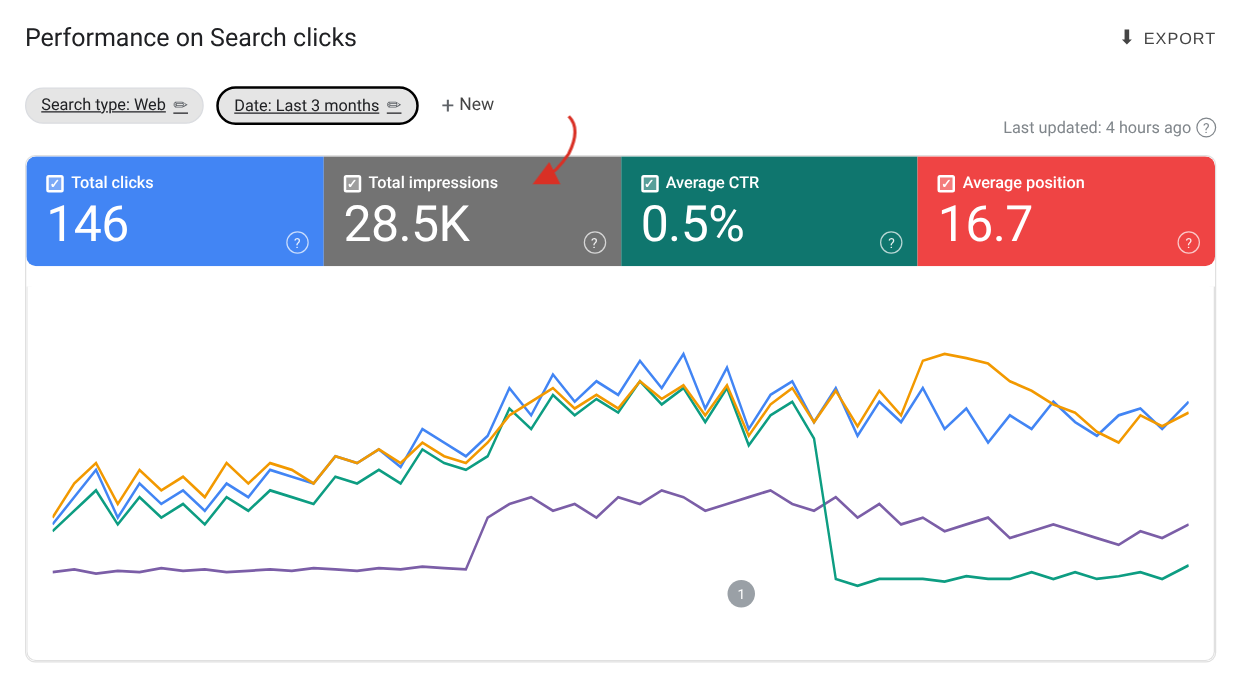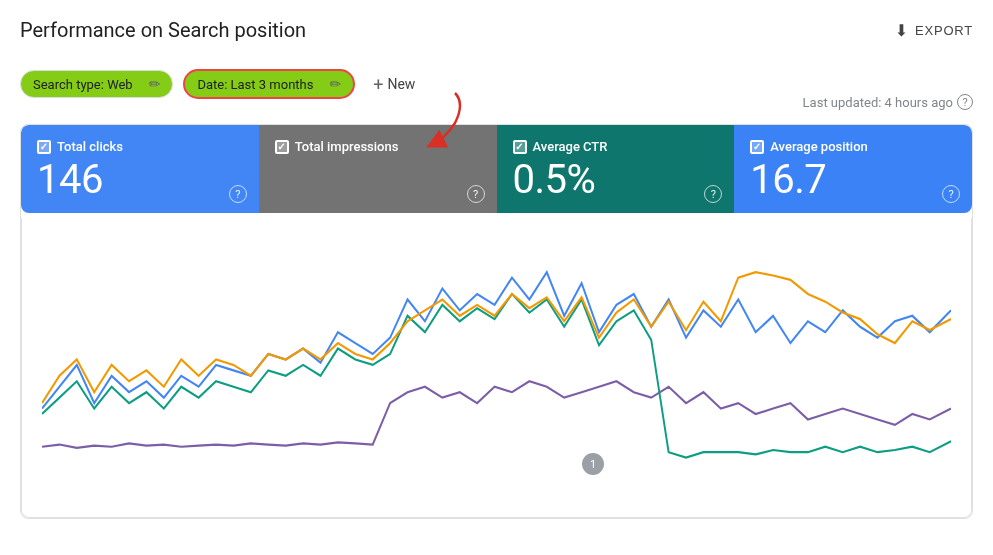--- a/index.html
+++ b/index.html
@@ -44,31 +44,32 @@
     }
     .filter-row {
       display: flex;
       align-items: center;
       gap: 10px;
       margin-bottom: 14px;
     }
     .filter-chip {
       display: flex;
       align-items: center;
-      gap: 16px;
+      gap: 6px;
       border: 1px solid #dadce0;
       border-radius: 20px;
       padding: 5px 12px;
       font-size: 13px;
       color: #202124;
-      background: #84cc16;
-      cursor: pointer;
+      background: #e5e5e5;
+      cursor: pointer;
+      text-decoration: underline;
     }
     .filter-chip.highlighted {
-      border: 2px solid #ef4444;
+      border: 2px solid #000000;
       align-items: flex-end;
     }
     .filter-chip .edit-icon {
       color: #5f6368;
       font-size: 14px;
     }
     .new-filter {
       display: flex;
       align-items: center;
       gap: 4px;
@@ -102,33 +103,33 @@
       color: #80868b;
       cursor: pointer;
     }
 
     
     .metric-cards {
       display: flex;
       width: 100%;
       border-radius: 8px;
       overflow: hidden;
-      margin-bottom: 5px;
+      margin-bottom: 16px;
     }
     .metric-card {
       flex: 1;
       padding: 14px 16px 10px 16px;
       position: relative;
       color: #fff;
       min-height: 88px;
     }
     .metric-card.blue { background: #4285f4; }
     .metric-card.purple { background: #737373; }
     .metric-card.teal { background: #0f766e; }
-    .metric-card.orange { background: #3b82f6; }
+    .metric-card.orange { background: #ef4444; }
 
     .metric-card-header {
       display: flex;
       align-items: center;
       gap: 6px;
       font-size: 13px;
       font-weight: 500;
       margin-bottom: 4px;
     }
     .metric-checkbox {
@@ -214,21 +215,21 @@
       border-radius: 8px;
       overflow: hidden;
     }
   </style>
 </head>
 <body>
 
 <div class="page">
 
   <div class="header-row">
-    <h1 class="page-title">Performance on Search position</h1>
+    <h1 class="page-title">Performance on Search clicks</h1>
     <button class="export-btn">
       <span class="export-icon">⬇</span>
       <span>EXPORT</span>
     </button>
   </div>
 
   <div class="filter-row">
     <div class="filter-chip">
       <span>Search type: Web</span>
       <span class="edit-icon">✏</span>
@@ -256,20 +257,21 @@
           <span>Total clicks</span>
         </div>
         <div class="metric-value">146</div>
         <div class="metric-help">?</div>
       </div>
       <div class="metric-card purple">
         <div class="metric-card-header">
           <span class="metric-checkbox"></span>
           <span>Total impressions</span>
         </div>
+        <div class="metric-value">28.5K</div>
         <div class="metric-help">?</div>
       </div>
       <div class="metric-card teal">
         <div class="metric-card-header">
           <span class="metric-checkbox"></span>
           <span>Average CTR</span>
         </div>
         <div class="metric-value">0.5%</div>
         <div class="metric-help">?</div>
       </div>

